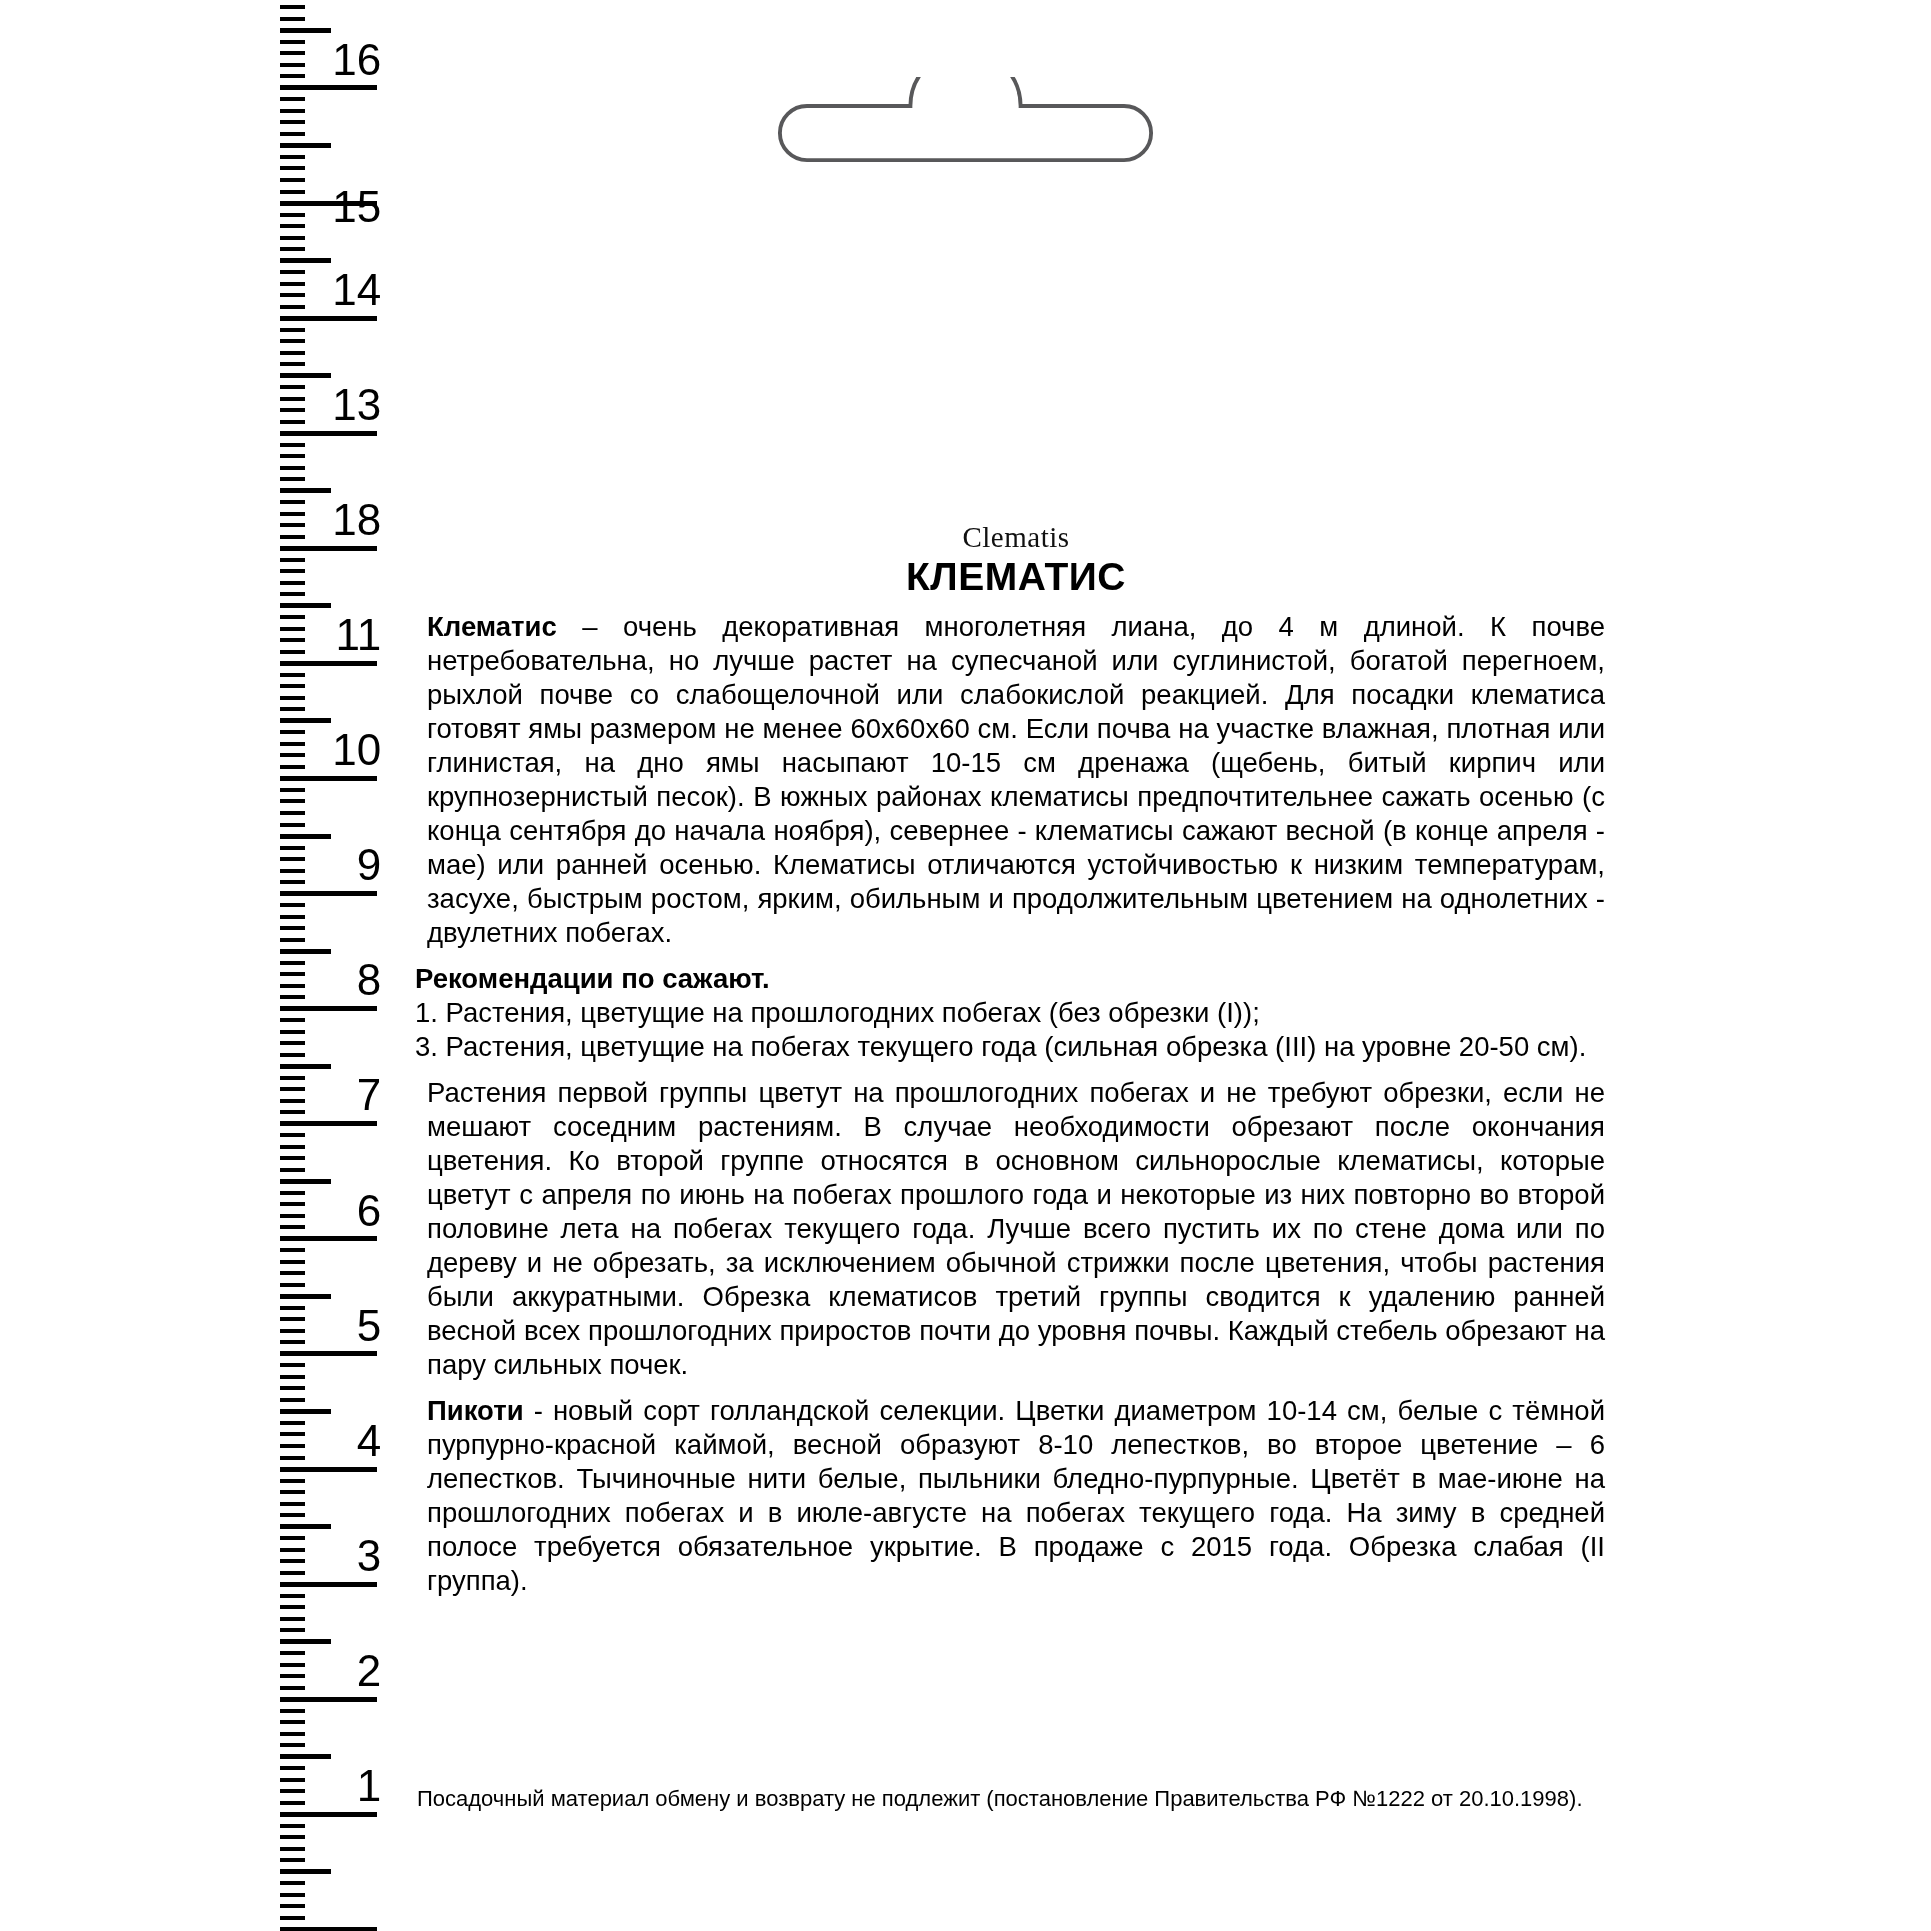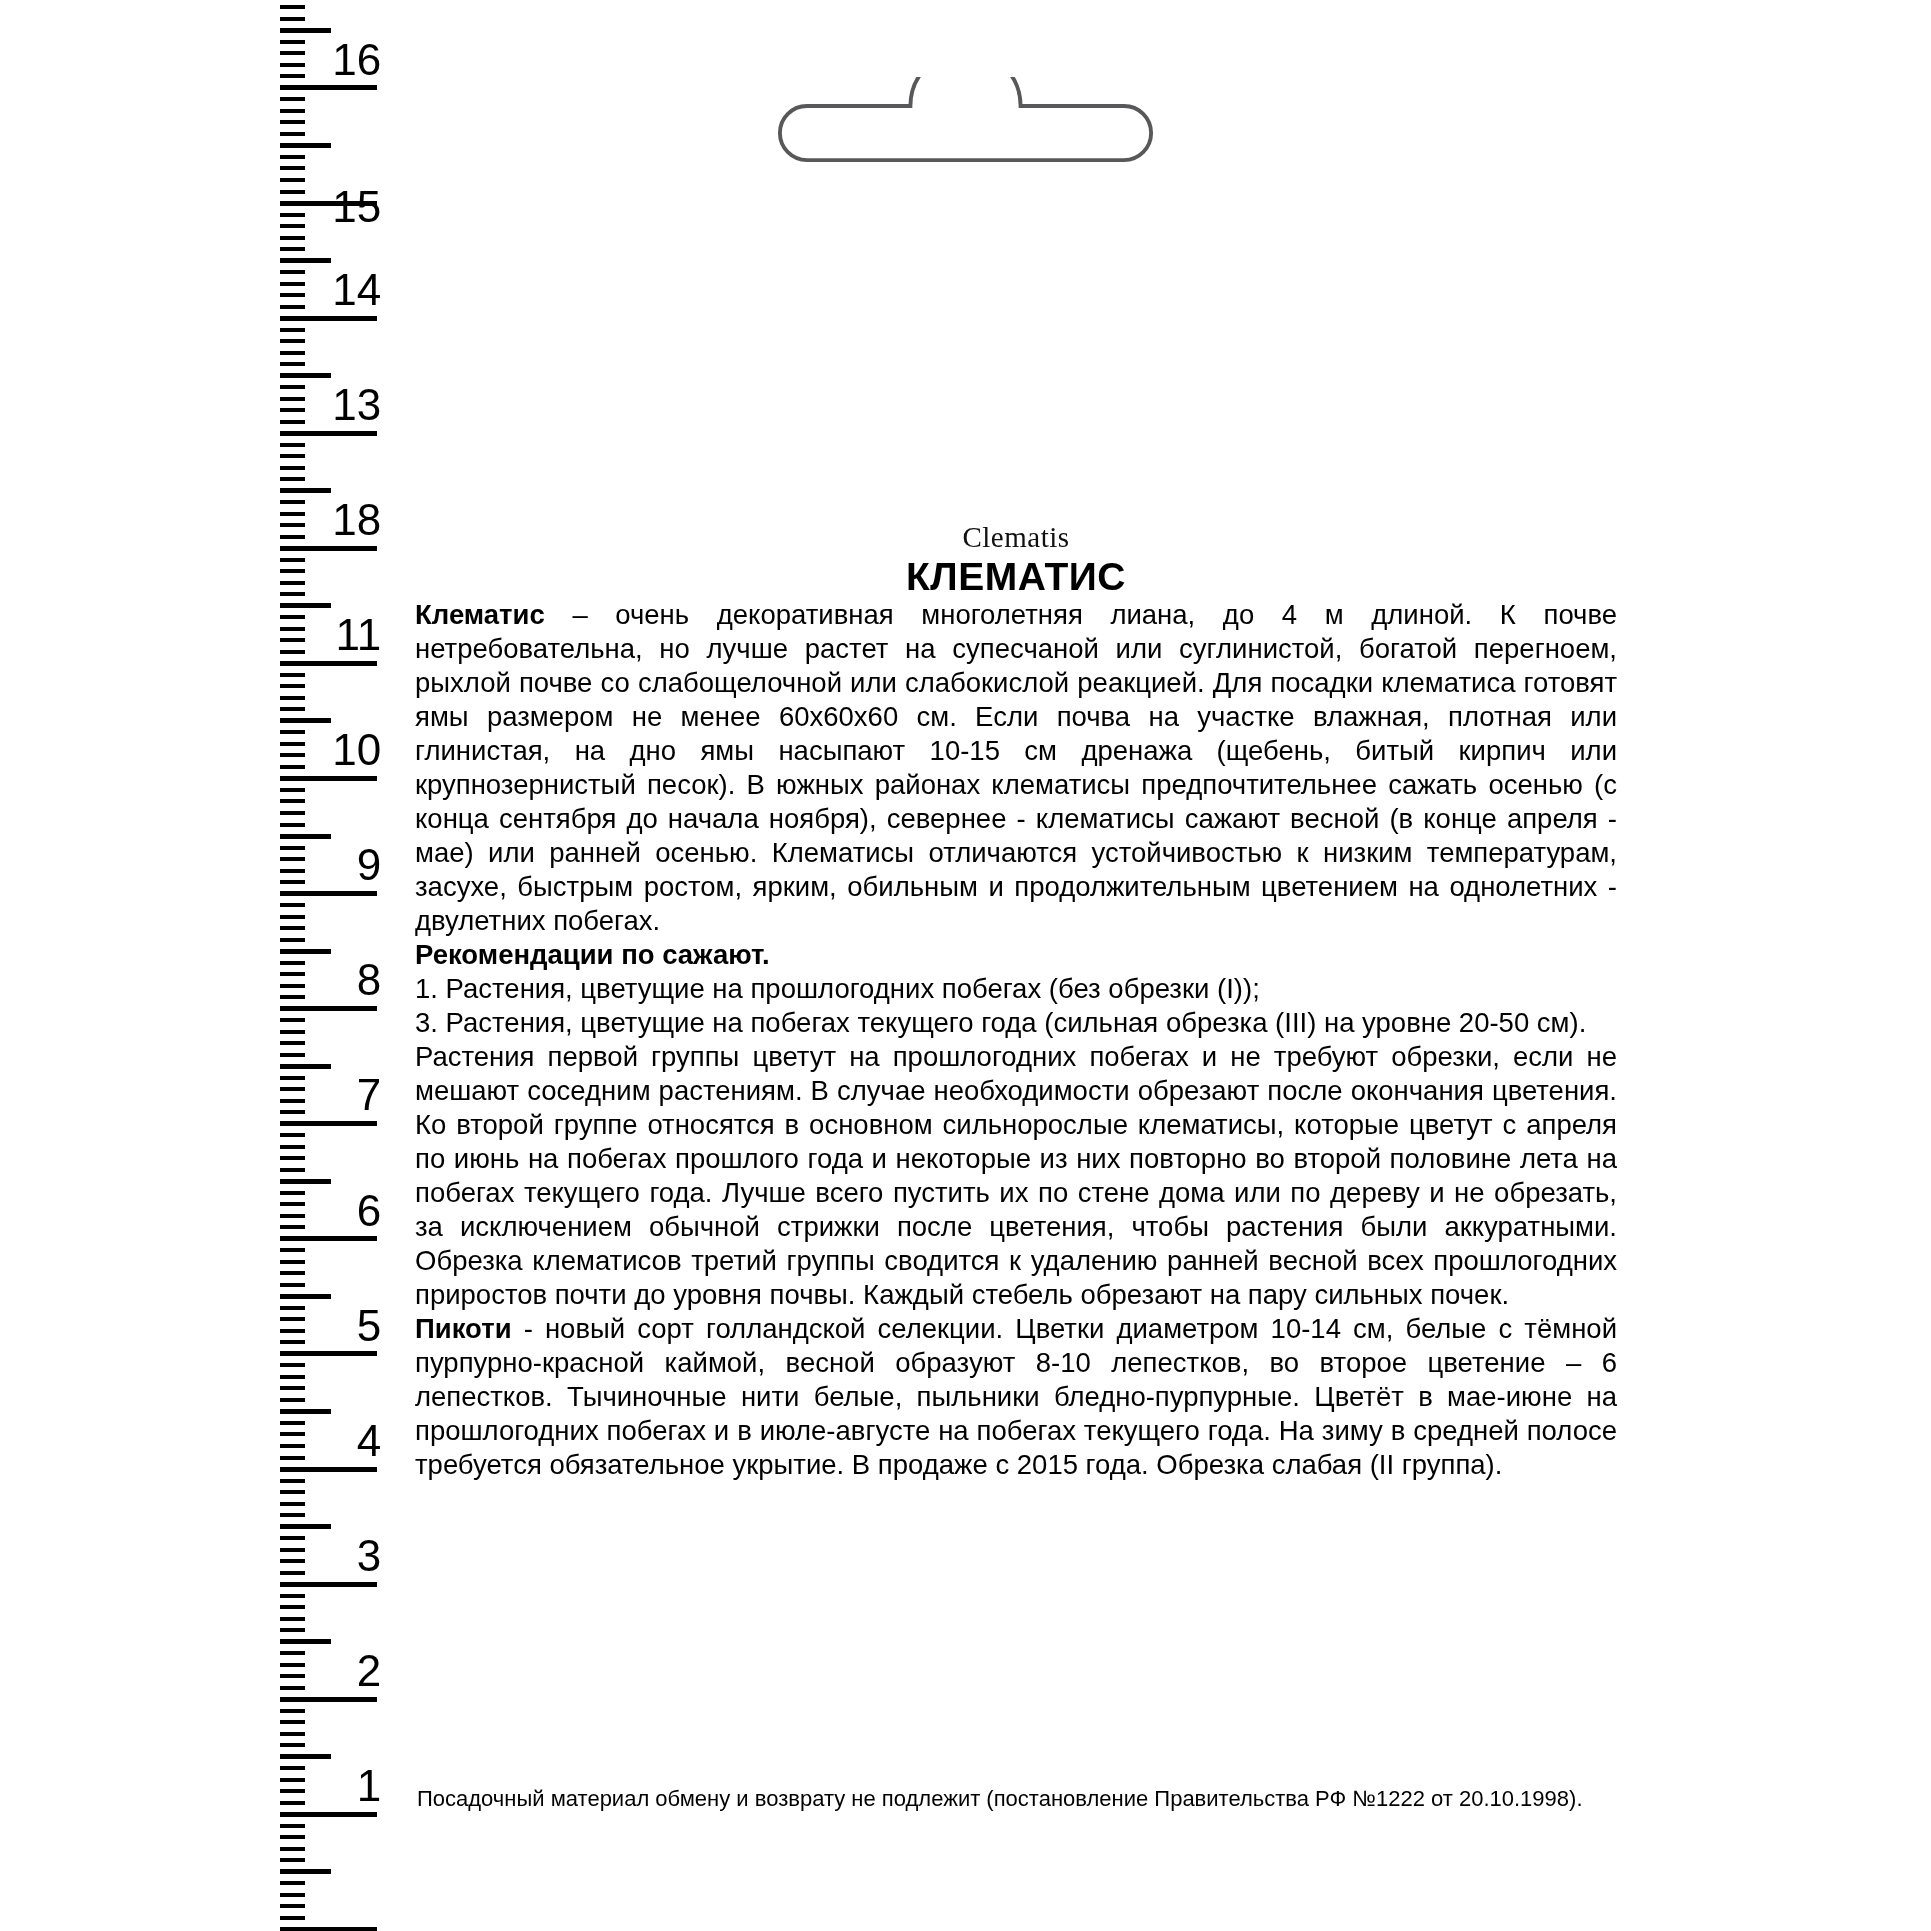--- a/index.html
+++ b/index.html
@@ -90,21 +90,21 @@
 
   .body-text {
     font-family: "Liberation Sans", sans-serif;
     font-size: 27.5px;
     line-height: 34px;
     color: #000000;
   }
   .para-just {
     text-align: justify;
     text-align-last: left;
-    margin: 0;
+    margin: 12px;
   }
   .para-left {
     text-align: left;
     margin: 0;
   }
   .bold {
     font-weight: bold;
   }
   .subhead {
     font-weight: bold;

